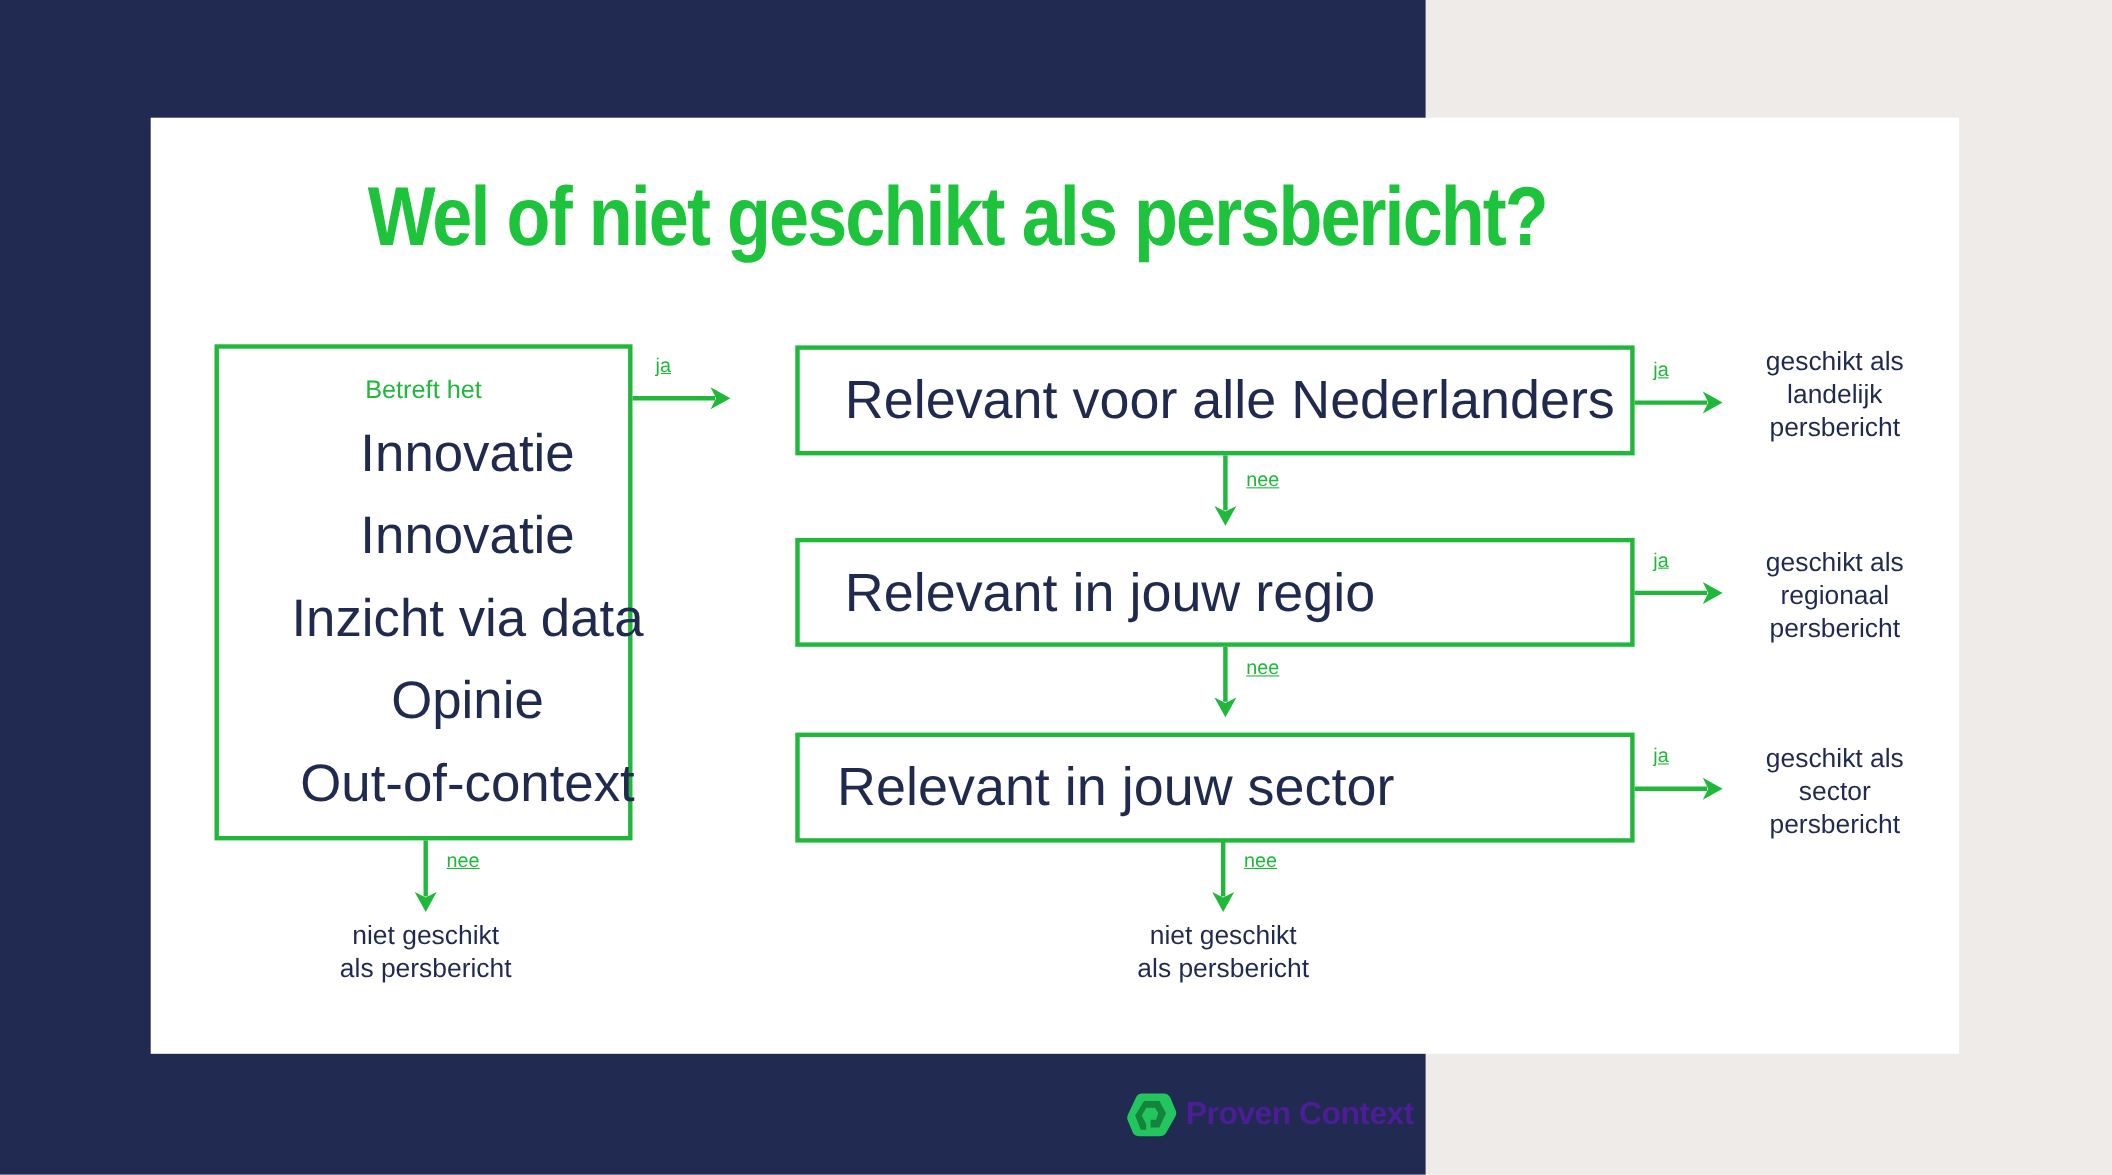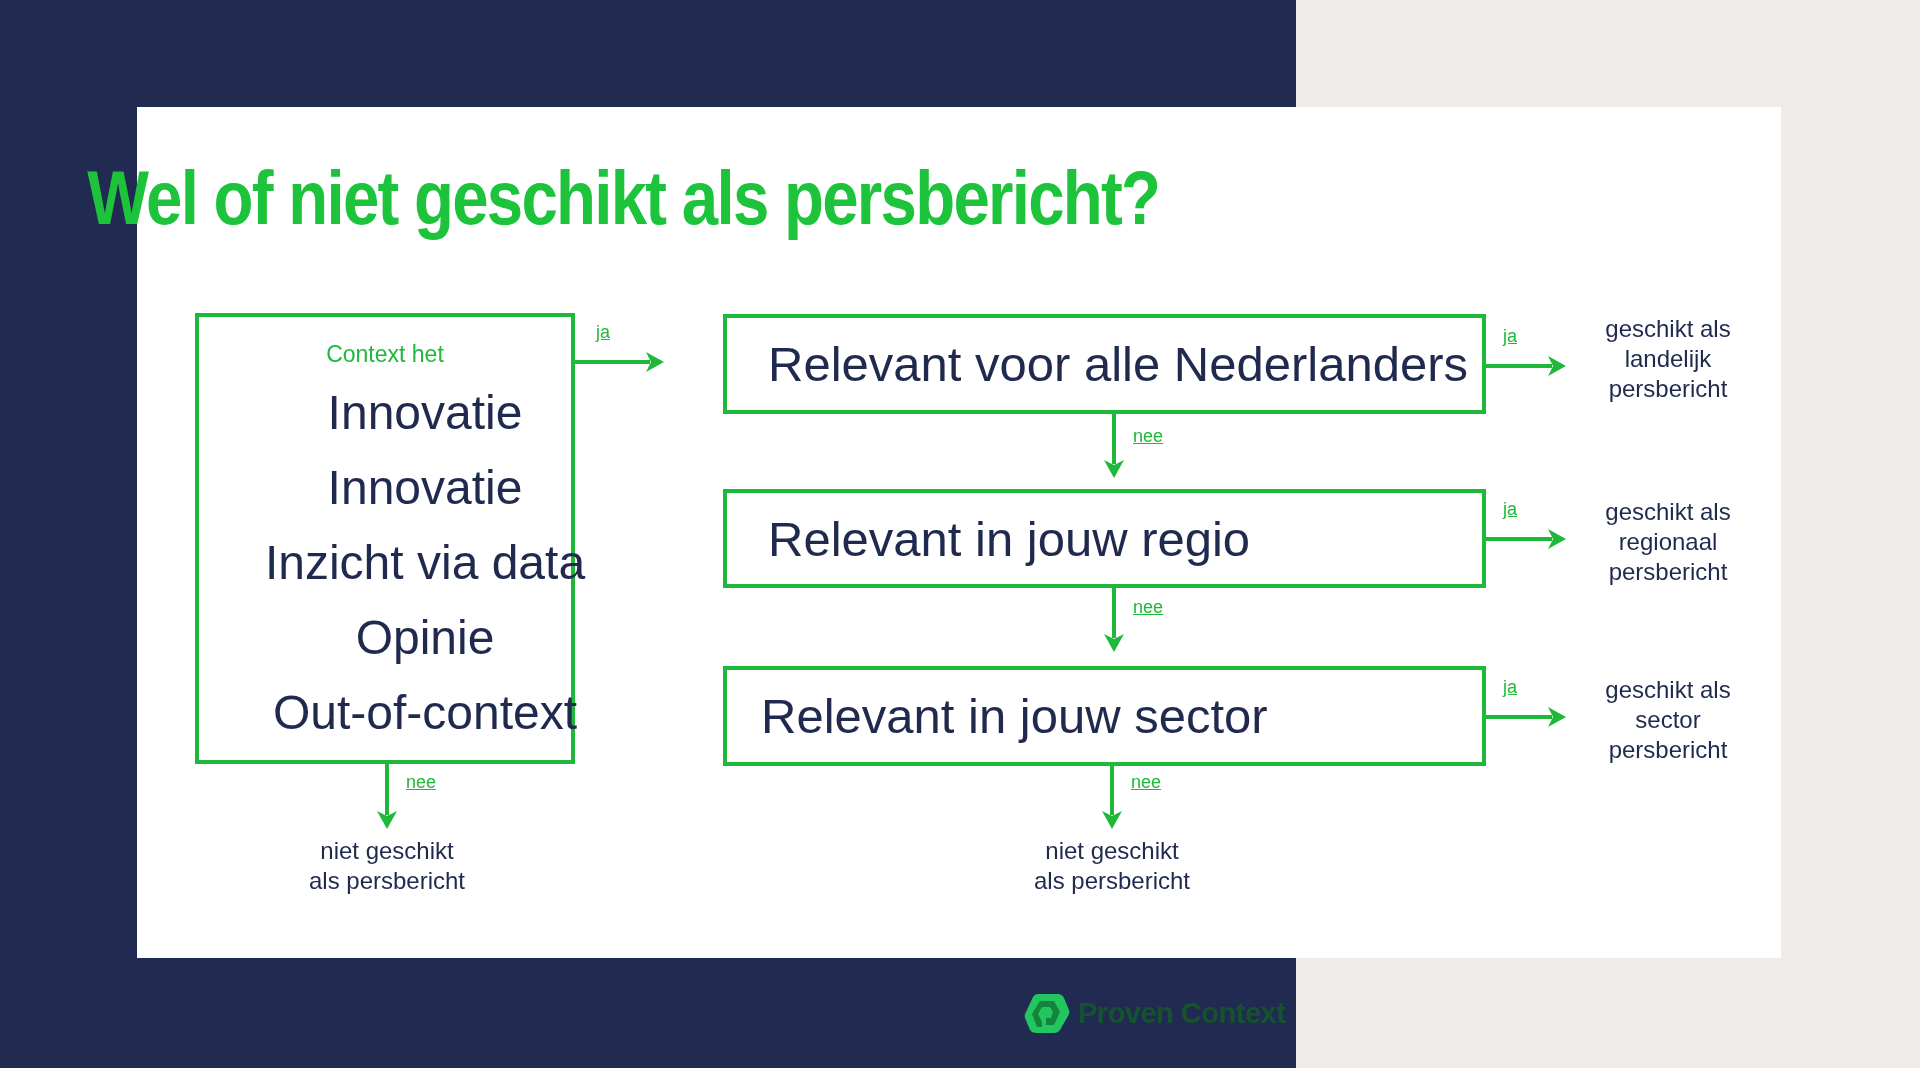--- a/index.html
+++ b/index.html
@@ -4,49 +4,49 @@
 <style>
   html, body { margin:0; padding:0; }
   body {
     width:1920px; height:1068px; position:relative; overflow:hidden;
     background:#efebe8;
     font-family:"Liberation Sans", sans-serif;
   }
   .navy-bg { position:absolute; left:0; top:0; width:1296px; height:1068px; background:#212b52; }
   .card { position:absolute; left:137px; top:107px; width:1644px; height:851px; background:#ffffff; }
   .title {
-    position:absolute; left:0; top:158px; width:1740px; text-align:left;
+    position:absolute; left:0; top:158px; width:1740px; text-align:center;
     font-family:"Liberation Sans", sans-serif; font-weight:bold;
     font-size:76px; line-height:80px; color:#1cc33b; letter-spacing:-2px;
   }
   .title span { display:inline-block; transform:scaleX(0.86); transform-origin:center; }
   .box { position:absolute; border:4px solid #1fb83a; box-sizing:border-box; }
   .navy-text { color:#1f2a4e; }
   .green-text { color:#1fb83a; }
   .topics-box { left:195px; top:313px; width:380px; height:451px; }
   .topic-intro { position:absolute; left:0; width:100%; top:24px; text-align:center; font-size:23px; }
   .topic { position:absolute; left:0; width:100%; text-align:center; font-size:48px; line-height:56px;margin-left:40px; }
   .q-box { left:723px; width:763px; }
   .q-text { position:absolute; left:41px; top:50%; transform:translateY(-50%); font-size:49px; white-space:nowrap;text-align:center; }
   .lbl { position:absolute; font-size:18px;text-decoration:underline; }
   .outcome { position:absolute; text-align:center; font-size:24px; line-height:30px; }
   svg.arrows { position:absolute; left:0; top:0; }
   .logo { position:absolute; left:1024px; top:992px; display:flex; align-items:center; }
-  .logo-text { color:#14532d; font-size:29px; font-weight:bold; margin-left:8px; letter-spacing:-0.5px; }
+  .logo-text { color:#4c1d95; font-size:29px; font-weight:bold; margin-left:8px; letter-spacing:-0.5px; }
 </style>
 </head>
 <body>
 
 <div class="navy-bg"></div>
 <div class="card"></div>
 
 <div class="title"><span>Wel of niet geschikt als persbericht?</span></div>
 
 <div class="box topics-box">
-  <div class="topic-intro green-text">Context het</div>
+  <div class="topic-intro green-text">Betreft het</div>
   <div class="topic navy-text" style="top:68px">Innovatie</div>
   <div class="topic navy-text" style="top:143px">Innovatie</div>
   <div class="topic navy-text" style="top:218px">Inzicht via data</div>
   <div class="topic navy-text" style="top:293px">Opinie</div>
   <div class="topic navy-text" style="top:368px">Out-of-context</div>
 </div>
 
 <div class="box q-box" style="top:314px; height:100px;">
   <div class="q-text navy-text">Relevant voor alle Nederlanders</div>
 </div>

